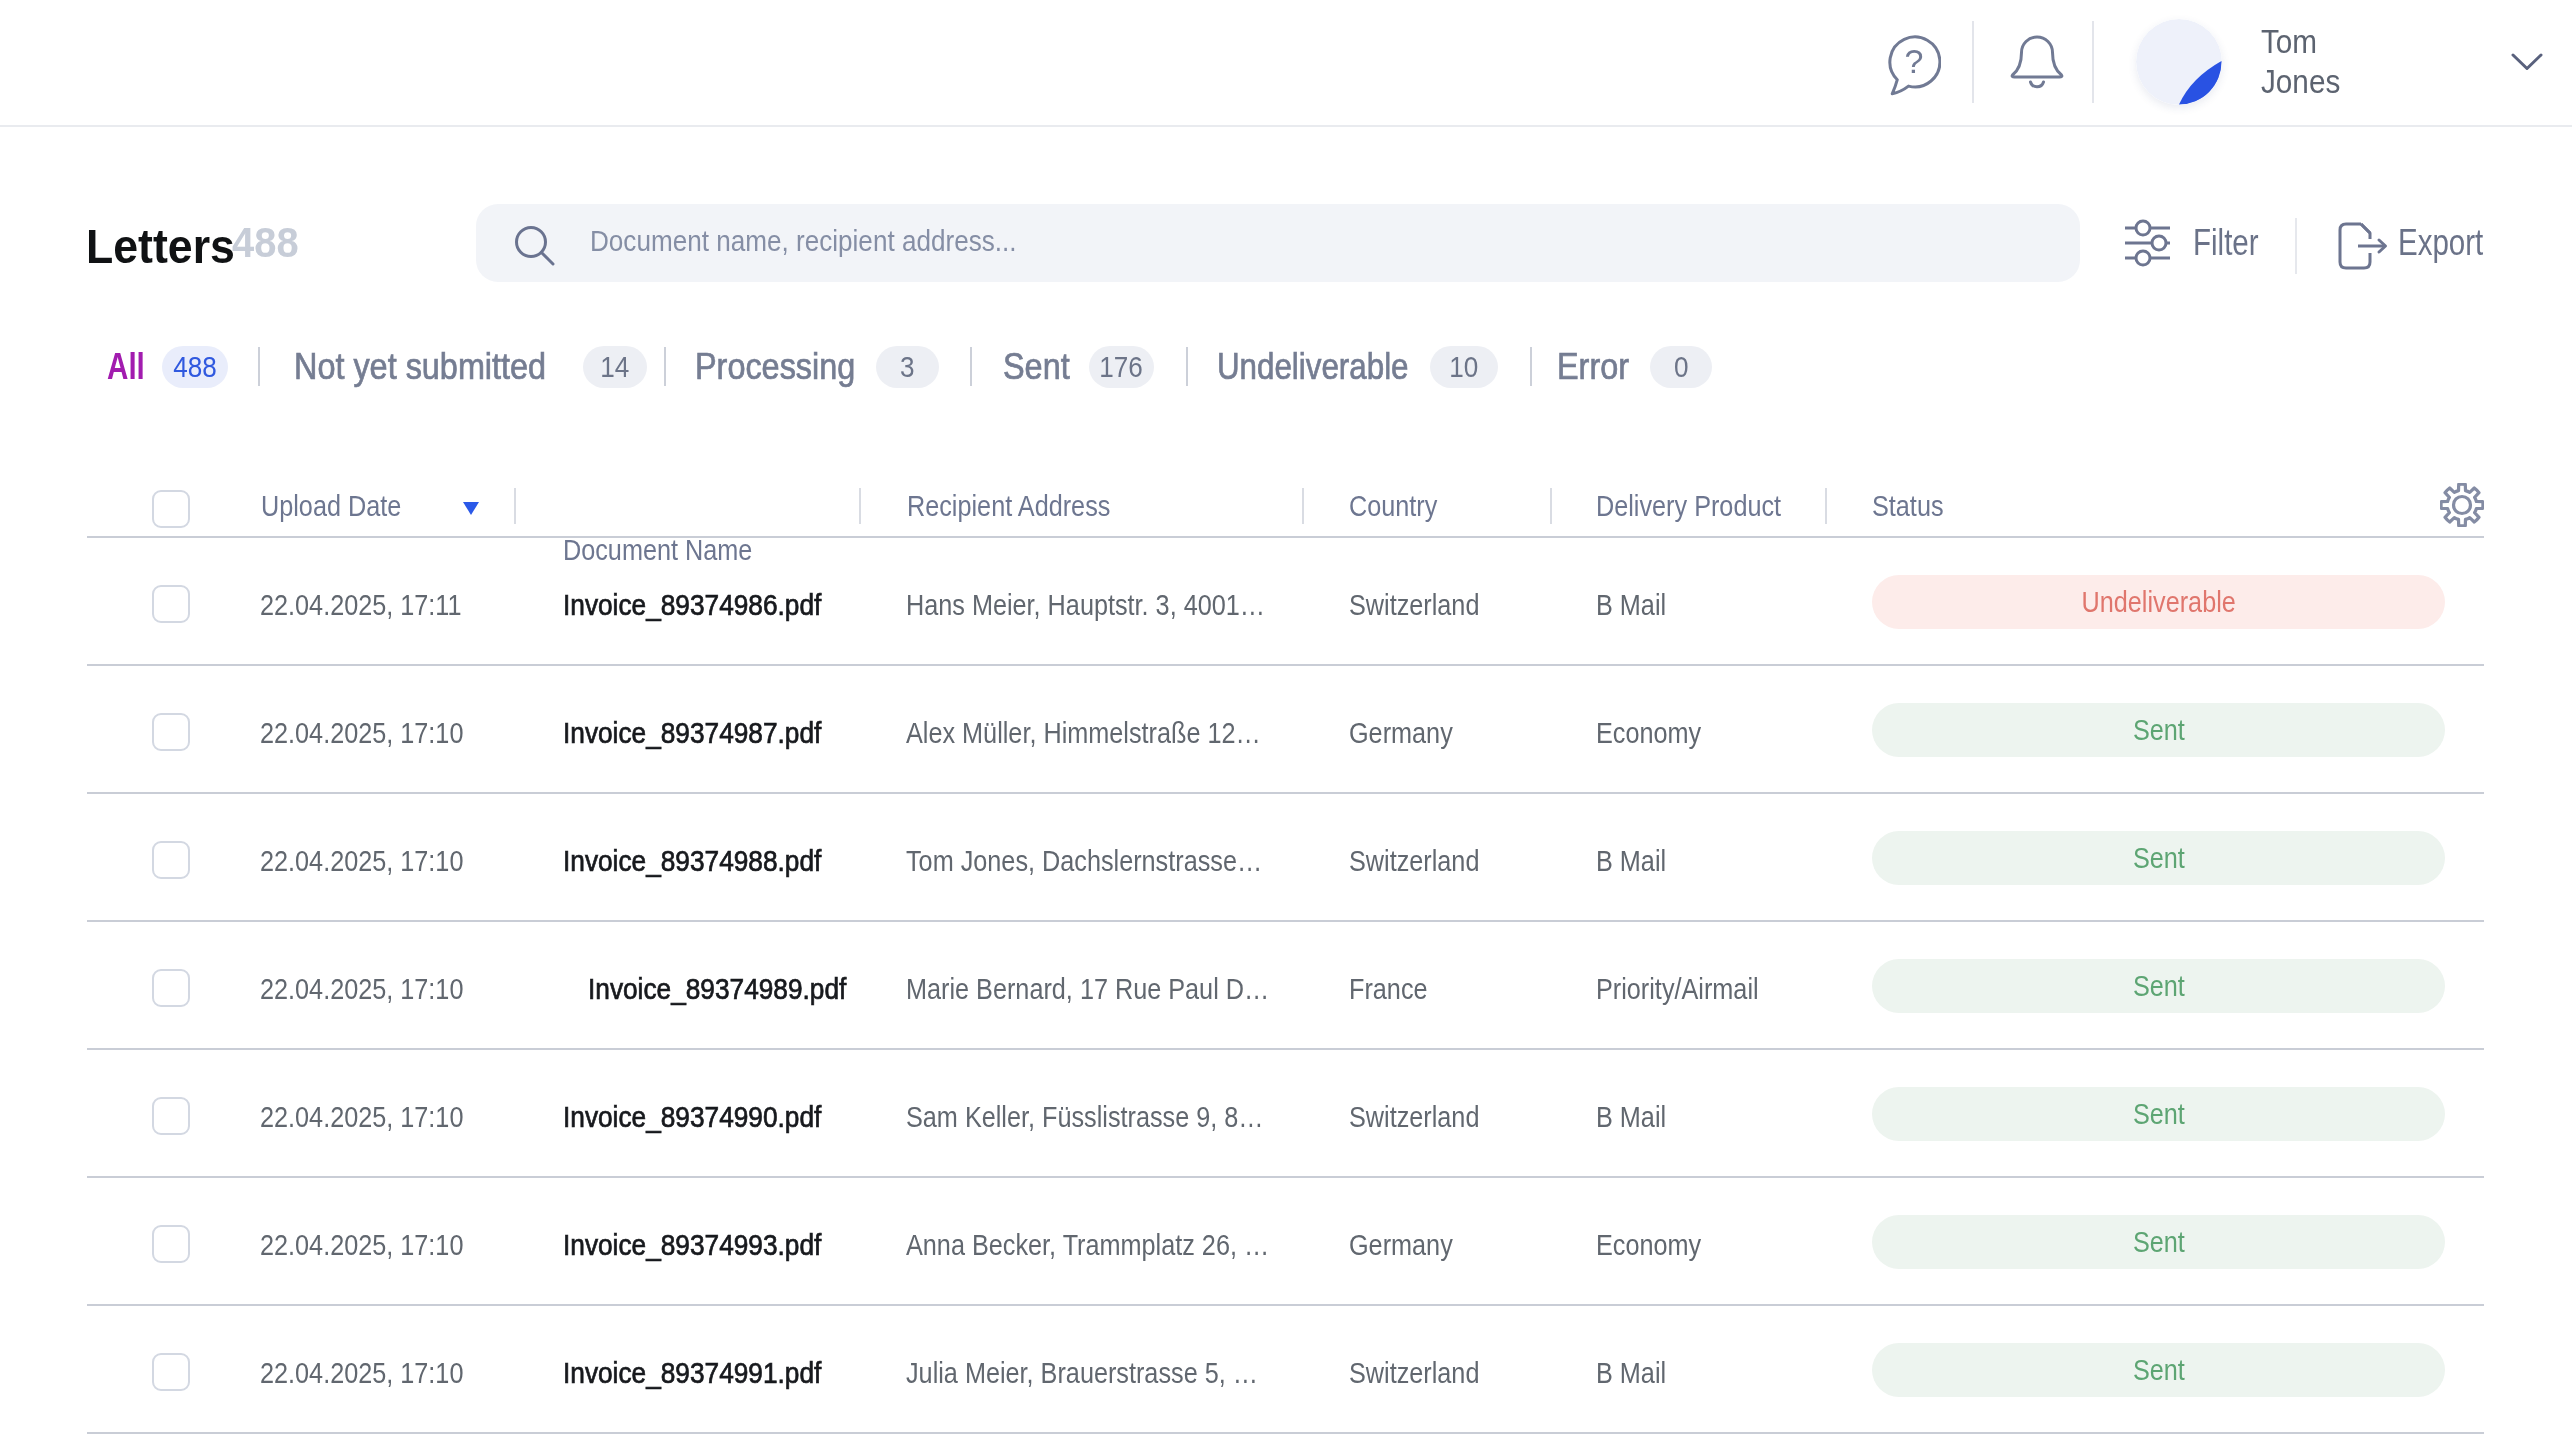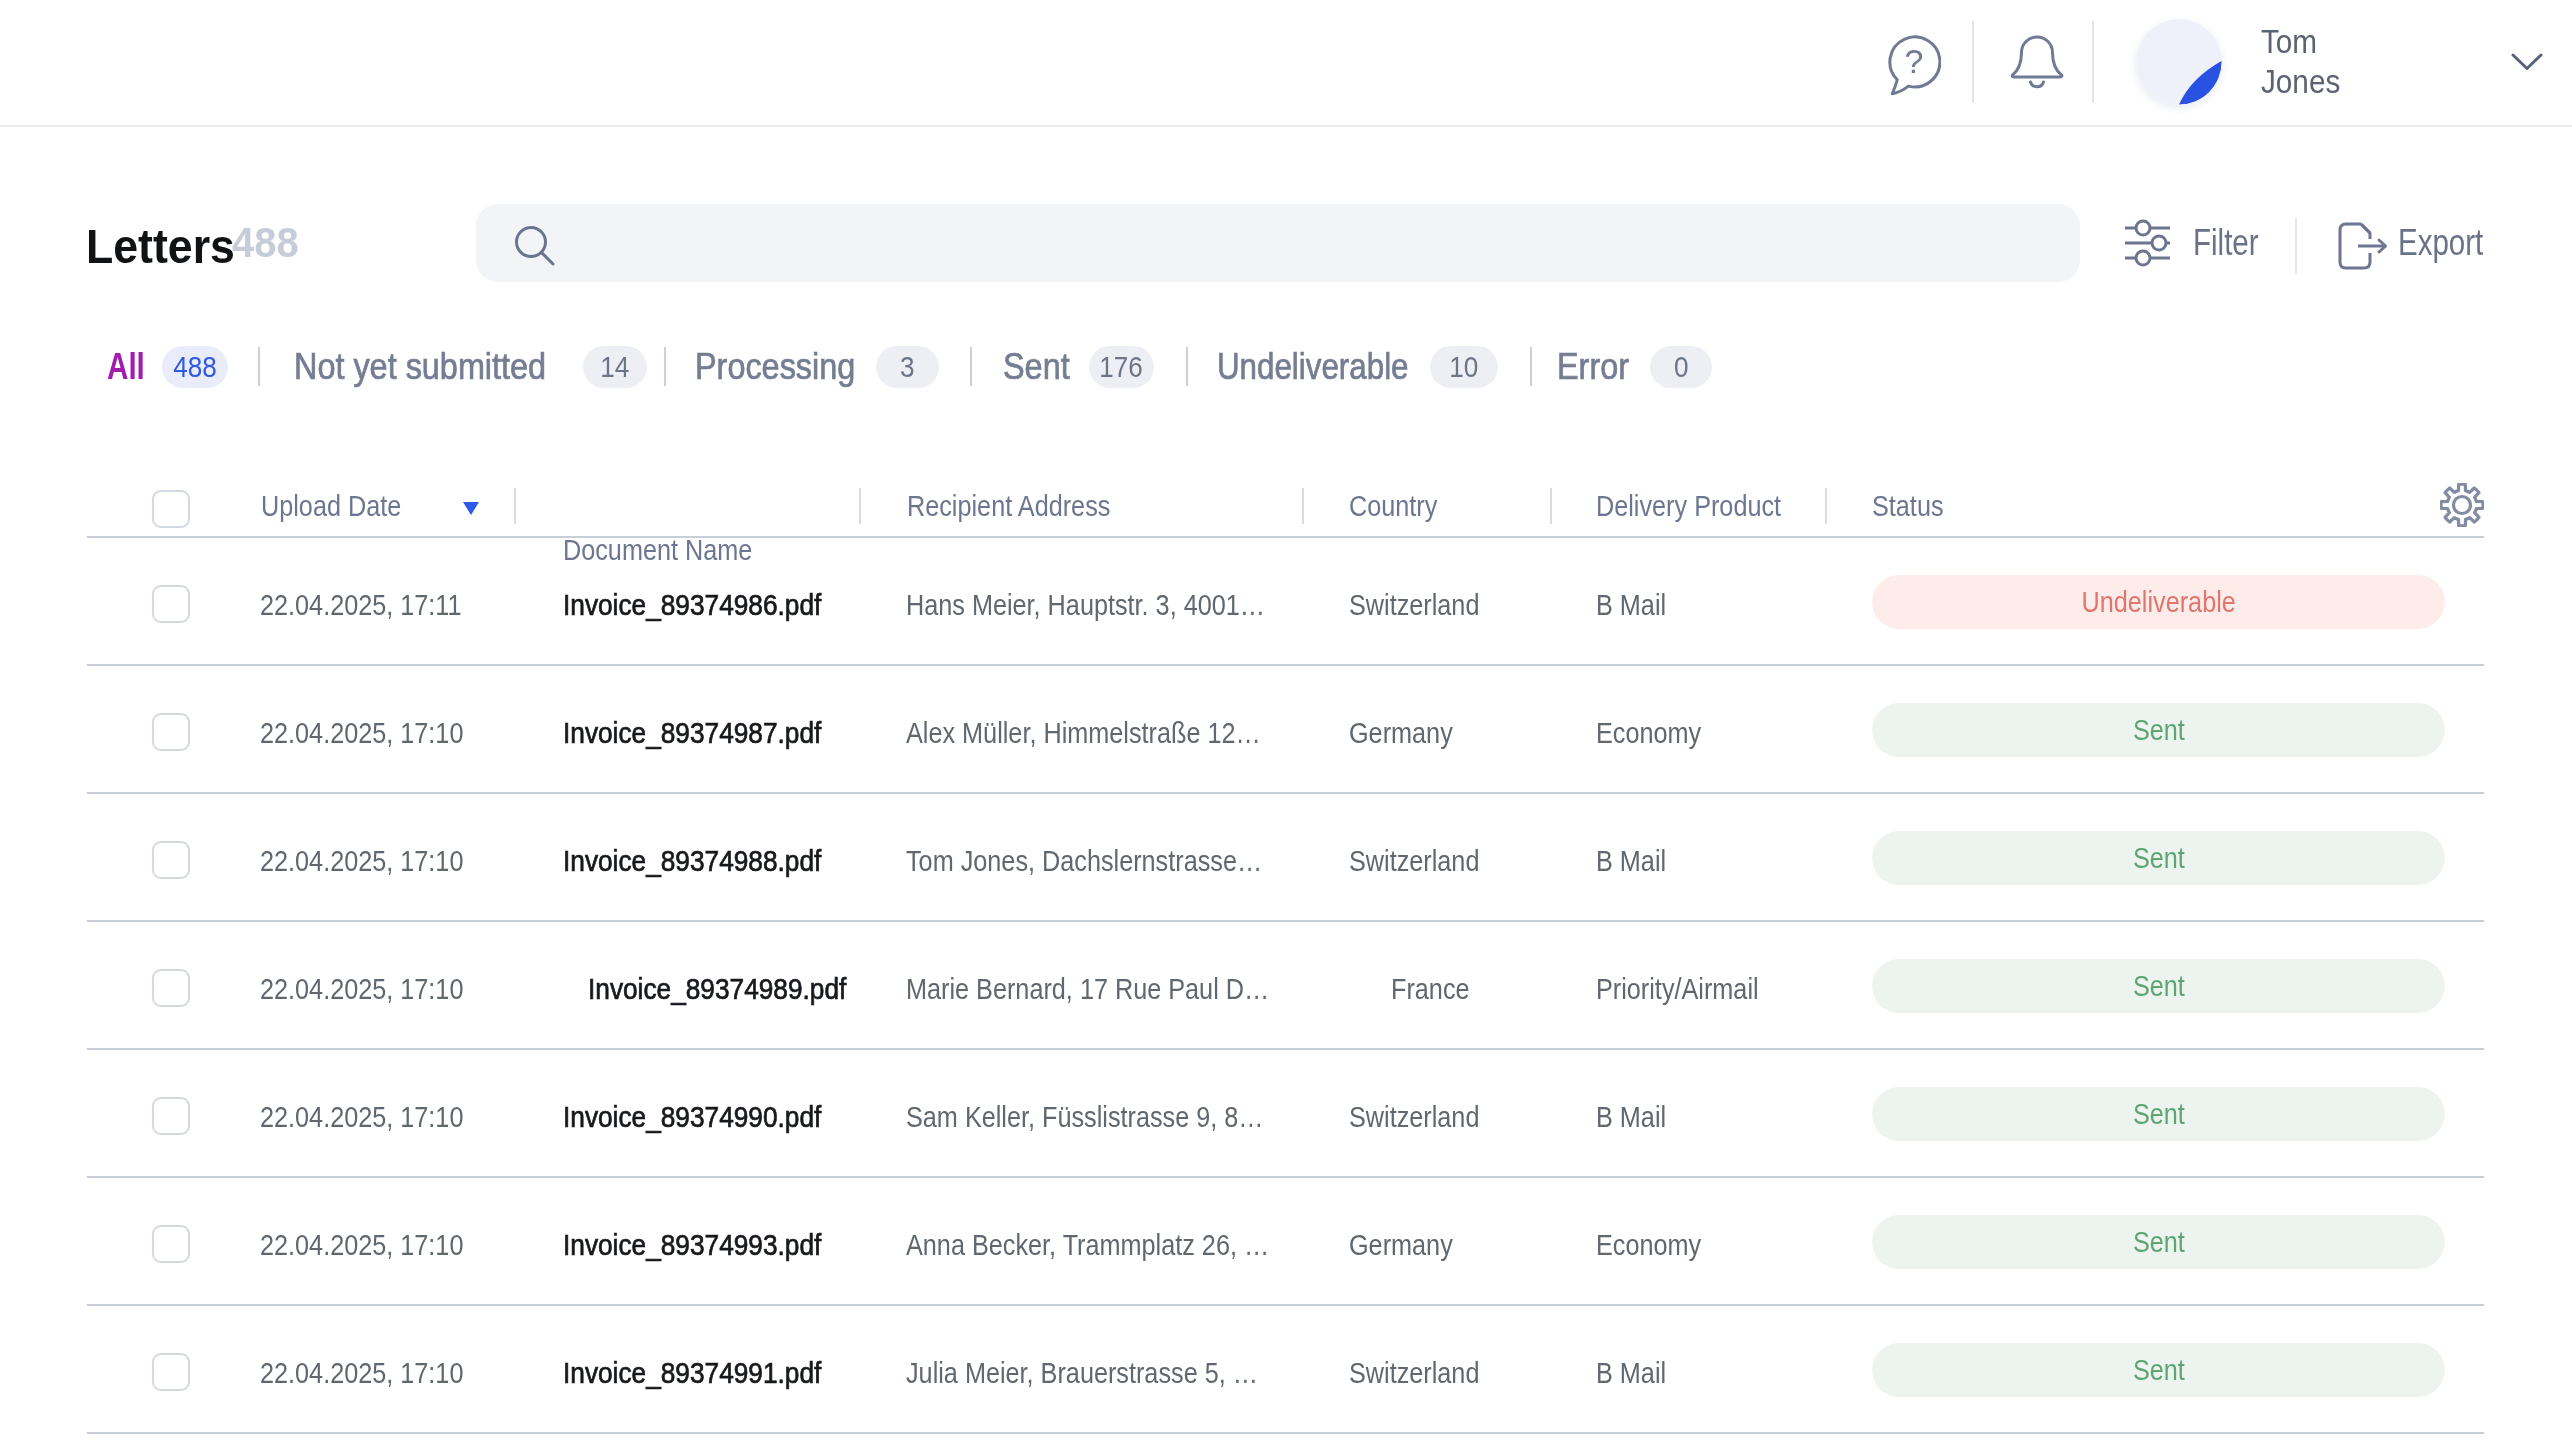--- a/index.html
+++ b/index.html
@@ -67,20 +67,21 @@
   </svg>
 
   <div id="lettersh"><span class="cx" style="transform:scaleX(0.93);">Letters</span></div>
   <div id="letters488"><span class="cx" style="transform:scaleX(0.95);">488</span></div>
 
   <div id="search"></div>
   <svg class="abs" style="left:512px; top:223px;" width="46" height="46" viewBox="0 0 46 46">
     <circle cx="19" cy="19" r="14.5" fill="none" stroke="#6a7390" stroke-width="3"></circle>
     <line x1="29.5" y1="29.5" x2="41" y2="41" stroke="#6a7390" stroke-width="3" stroke-linecap="round"></line>
   </svg>
+  <div id="searchph"><span class="cx">Document name, recipient address...</span></div>
 
   <svg class="abs" style="left:2124px; top:216px;" width="48" height="54" viewBox="0 0 48 54">
     <g stroke="#6d7590" stroke-width="3" fill="none">
       <line x1="1" y1="12" x2="12" y2="12"></line>
         <circle cx="19" cy="12" r="7"></circle>
         <line x1="26" y1="12" x2="46" y2="12"></line>
       <line x1="1" y1="27" x2="28" y2="27"></line>
         <circle cx="35" cy="27" r="7"></circle>
         <line x1="42" y1="27" x2="46" y2="27"></line>
       <line x1="1" y1="42" x2="12" y2="42"></line>
@@ -160,21 +161,21 @@
   <div class="doc" style="left:563px; top:845px;"><span class="dx">Invoice_89374988.pdf</span></div>
   <div class="cell" style="left:906px; top:845px;"><span class="cx">Tom Jones, Dachslernstrasse…</span></div>
   <div class="cell" style="left:1349px; top:845px;"><span class="cx">Switzerland</span></div>
   <div class="cell" style="left:1596px; top:845px;"><span class="cx">B Mail</span></div>
   <div class="pill green" style="top:831px;"><span class="cxc">Sent</span></div>
   <div class="hline" style="left:87px; top:920px; width:2397px;"></div>
   <div class="check" style="top:969px;"></div>
   <div class="cell" style="left:260px; top:973px;"><span class="cx">22.04.2025, 17:10</span></div>
   <div class="doc" style="left:588px; top:973px;"><span class="dx">Invoice_89374989.pdf</span></div>
   <div class="cell" style="left:906px; top:973px;"><span class="cx">Marie Bernard, 17 Rue Paul D…</span></div>
-  <div class="cell" style="left:1349px; top:973px;margin-left:42px;"><span class="cx">France</span></div>
+  <div class="cell" style="left:1349px; top:973px;"><span class="cx">France</span></div>
   <div class="cell" style="left:1596px; top:973px;"><span class="cx">Priority/Airmail</span></div>
   <div class="pill green" style="top:959px;"><span class="cxc">Sent</span></div>
   <div class="hline" style="left:87px; top:1048px; width:2397px;"></div>
   <div class="check" style="top:1097px;"></div>
   <div class="cell" style="left:260px; top:1101px;"><span class="cx">22.04.2025, 17:10</span></div>
   <div class="doc" style="left:563px; top:1101px;text-decoration:underline;"><span class="dx">Invoice_89374990.pdf</span></div>
   <div class="cell" style="left:906px; top:1101px;"><span class="cx">Sam Keller, Füsslistrasse 9, 8…</span></div>
   <div class="cell" style="left:1349px; top:1101px;"><span class="cx">Switzerland</span></div>
   <div class="cell" style="left:1596px; top:1101px;"><span class="cx">B Mail</span></div>
   <div class="pill green" style="top:1087px;"><span class="cxc">Sent</span></div>

